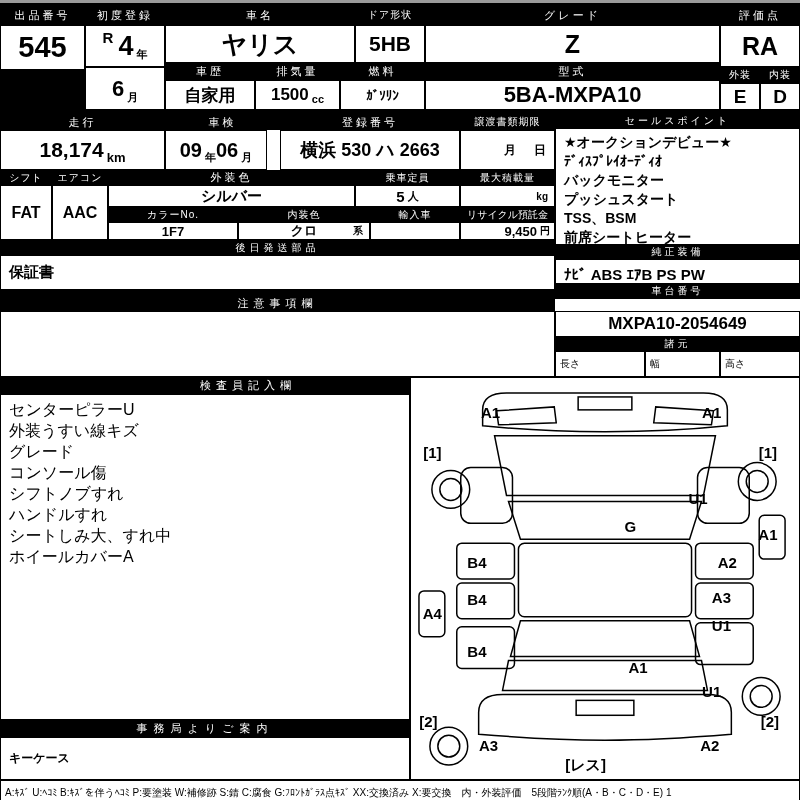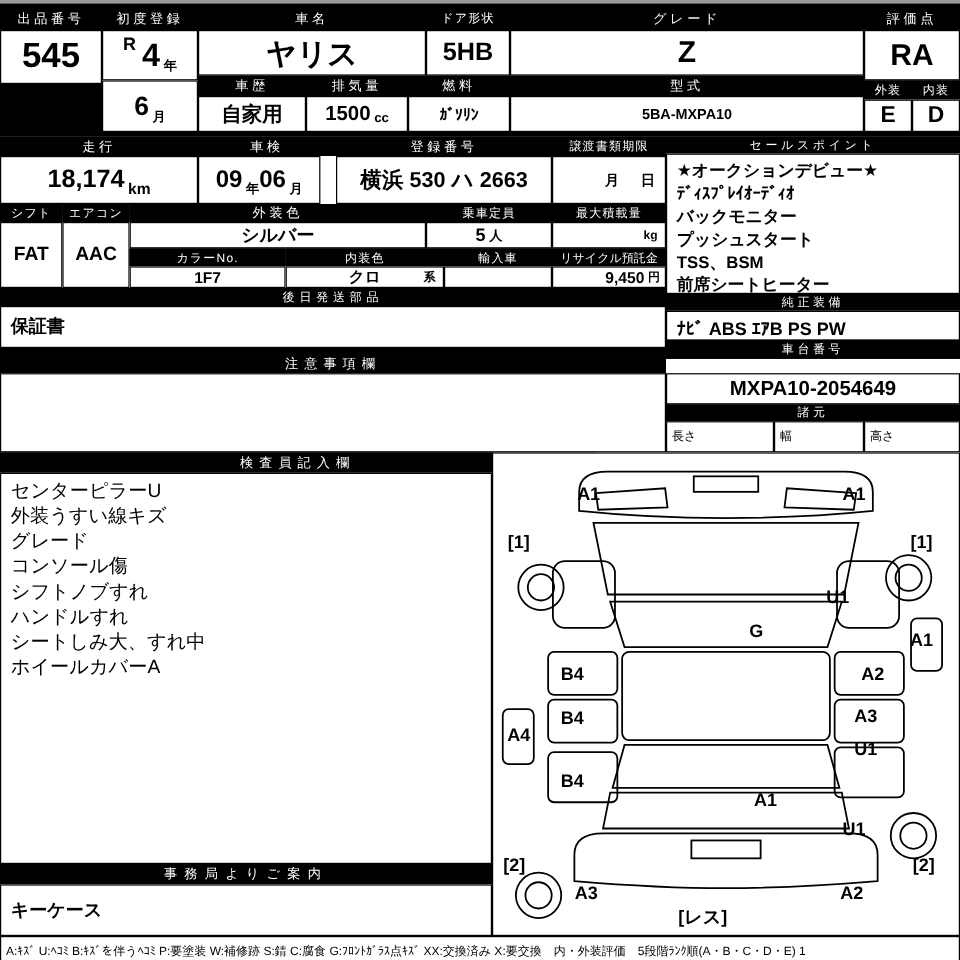--- a/index.html
+++ b/index.html
@@ -64,21 +64,21 @@
   <div class="cell hdr" style="left:255px;top:58px;width:85px;height:17px">排気量</div>
   <div class="cell val" style="left:255px;top:75px;width:85px;height:30px">
     <span style="font-size:17px">1500</span>
     <span class="unit">cc</span>
   </div>
 
   <div class="cell hdr" style="left:340px;top:58px;width:85px;height:17px">燃料</div>
   <div class="cell val" style="left:340px;top:75px;width:85px;height:30px;font-size:13px">ｶﾞｿﾘﾝ</div>
 
   <div class="cell hdr" style="left:425px;top:58px;width:295px;height:17px">型式</div>
-  <div class="cell val" style="left:425px;top:75px;width:295px;height:30px;font-size:12px">5BA-MXPA10</div>
+  <div class="cell val" style="left:425px;top:75px;width:295px;height:30px;font-size:22px">5BA-MXPA10</div>
 
   <div class="bar" style="left:0;top:105px;width:800px;height:4px"></div>
 
   <div class="cell hdr" style="left:0;top:109px;width:165px;height:16px">走行</div>
   <div class="cell val" style="left:0;top:125px;width:165px;height:40px">
     <span style="font-size:21px">18,174</span>
     <span class="unit" style="font-size:13px">km</span>
   </div>
 
   <div class="cell hdr" style="left:165px;top:109px;width:115px;height:16px">車検</div>
@@ -167,21 +167,21 @@
   <div>センターピラーU</div>
       <div>外装うすい線キズ</div>
       <div>グレード</div>
       <div>コンソール傷</div>
       <div>シフトノブすれ</div>
       <div>ハンドルすれ</div>
       <div>シートしみ大、すれ中</div>
       <div>ホイールカバーA</div>
     </div>
   <div class="cell hdr" style="left:0;top:715px;width:410px;height:17px;letter-spacing:6px">事務局よりご案内</div>
-  <div class="cell val left" style="left:0;top:732px;width:410px;height:43px;font-size:15px;padding-left:8px">キーケース</div>
+  <div class="cell val left" style="left:0;top:732px;width:410px;height:43px;font-size:12px;padding-left:8px">キーケース</div>
 
   <div class="cell box" style="left:410px;top:372px;width:390px;height:403px">
     <svg class="diagram-svg" viewBox="0 0 390 403">
       <g fill="none" stroke="#000" stroke-width="1.5">
 
         <path d="M72 48 L72 32 Q72 15 96 15 L294 15 Q318 15 318 32 L318 48 Q260 54 195 54 Q130 54 72 48 Z"></path>
         <rect x="168" y="19" width="54" height="13"></rect>
         <path d="M86 33 L144 29 L146 45 L88 47 Z"></path>
         <path d="M304 33 L246 29 L244 45 L302 47 Z"></path>
 

